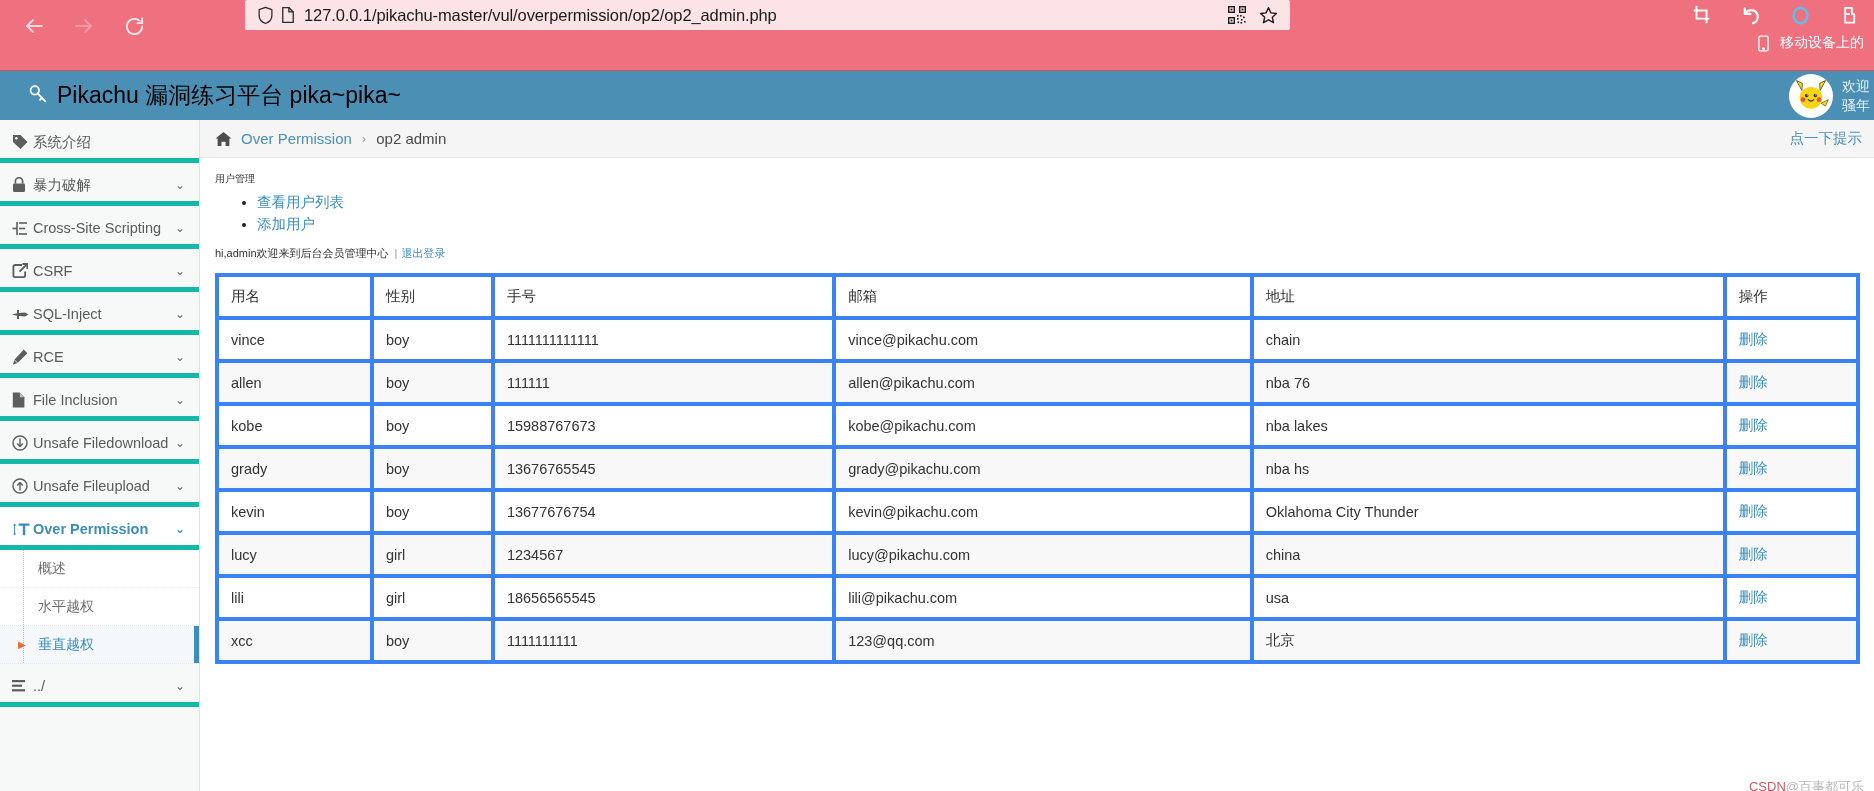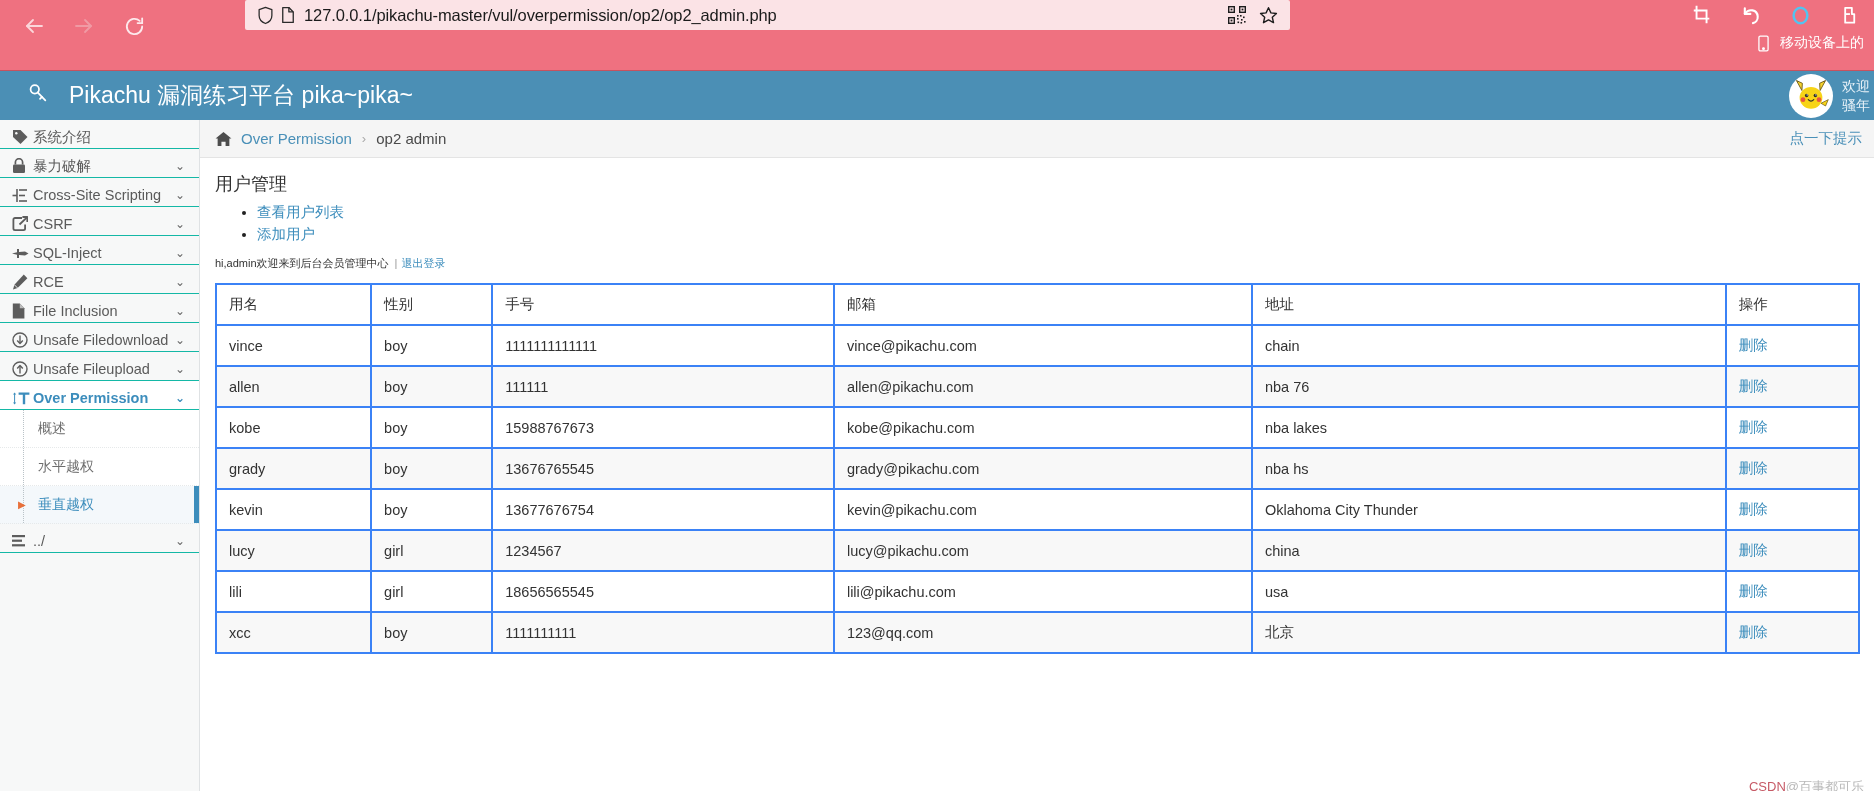--- a/index.html
+++ b/index.html
@@ -91,26 +91,26 @@
   .pk-header {
     position: relative;
     width: 1874px;
     height: 50px;
     background: #4b8fb5;
     border-top: 1px solid #c6525f;
     display: flex;
     align-items: center;
   }
   .pk-title {
-    color: #ffffff;
+    color: #000000;
     font-size: 23px;
     margin-left: 27px;
     display: flex;
-    align-items: center;
-    gap: 20px;
+    align-items: flex-end;
+    gap: 8px;
     white-space: nowrap;
   }
 
   .pk-user {
     position: absolute;
     right: 0; top: 0;
     height: 50px;
     display: flex;
     align-items: center;
     gap: 9px;
@@ -141,25 +141,25 @@
   
   .sidebar {
     width: 200px;
     flex-shrink: 0;
     background: #f7f8f8;
     border-right: 1px solid #dfe2e4;
     overflow: hidden;
     position: relative;
   }
   .side-item {
-    height: 29px;
+    height: 43px;
     display: flex;
     align-items: center;
     padding: 6px 14px 0 12px;
-    border-bottom: 1px solid #14b8a6;
+    border-bottom: 5px solid #14b8a6;
     font-size: 14.5px;
     color: #5a5a5a;
     cursor: pointer;
     position: relative;
     background: #f7f8f8;
   }
   .side-item .s-icon {
     width: 19px;
     display: flex;
     align-items: center;
@@ -252,21 +252,21 @@
     right: 12px;
     color: #4a90b8;
     font-size: 14.5px;
     cursor: pointer;
   }
 
   .content {
     padding: 14px 0 0 15px;
   }
   .sec-title {
-    font-size: 18px;
+    font-size: 10px;
     color: #333333;
     margin-bottom: 7px;
   }
   .link-list {
     margin: 0 0 0 24px;
     padding: 0 0 0 18px;
     list-style: disc;
   }
   .link-list li {
     margin: 3px 0;
@@ -292,21 +292,21 @@
   .welcome-line .divider { color: #999; margin-left: 6px; }
 
   
   .user-table {
     border-collapse: collapse;
     width: 1645px;
     table-layout: fixed;
     font-size: 14.5px;
   }
   .user-table th, .user-table td {
-    border: 2px solid #3b82f6;
+    border: 4px solid #3b82f6;
     text-align: left;
     padding: 10px 12px;
     height: 37px;
     color: #333333;
     font-weight: normal;
     white-space: nowrap;
     overflow: hidden;
   }
   .user-table thead th { background: #ffffff; }
   .user-table tbody tr:nth-child(even) { background: #f8f8f8; }

